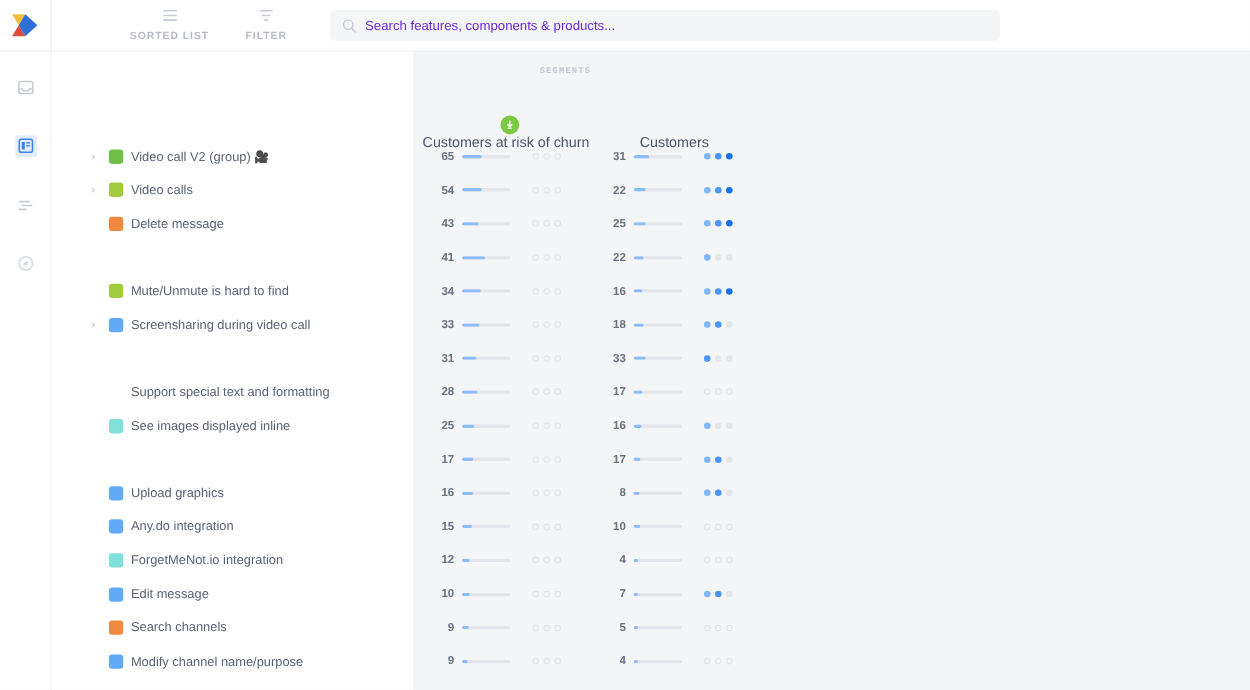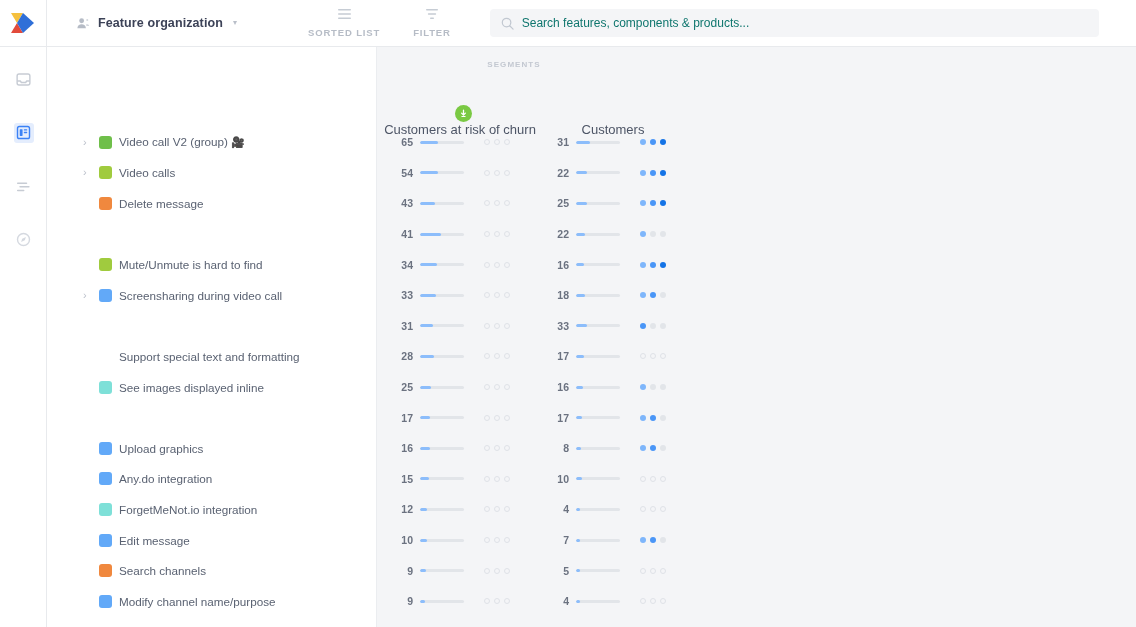--- a/index.html
+++ b/index.html
@@ -48,21 +48,21 @@
   .tool.filter { margin-left: 33px; }
   .tool svg { display:block; }
 
   .search {
     margin-left: 39px;
     width: 609px; height: 28px;
     background: #f4f5f7; border-radius: 4px;
     display: flex; align-items: center; gap: 8px;
     padding: 0 11px;
   }
-  .search .ph { font-size: 12px; color: #0f766e; }
+  .search .ph { font-size: 12px; color: #6d28d9; }
 
   
   .rail {
     position: absolute; top: 47px; left: 0;
     width: 47px; height: 580px;
     background: #ffffff;
     border-right: 1px solid #e8eaed;
   }
   .rail-item {
     width: 47px; height: 53px;
@@ -93,20 +93,21 @@
 
   
   .seg-head {
     position: absolute; top: 13px; left: 330px;
     width: 300px;
   }
   .seg-label {
     text-align: center; width: 246px; margin-left: 14px;
     font-size: 8px; font-weight: bold; letter-spacing: 1.05px;
     color: #c3c8d1;
+    font-family: Liberation Mono, monospace;
   }
   .seg-cols {
     position: absolute; top: 31px; left: 330px;
     width: 330px;
     display: flex;
   }
   .seg-col-title {
     font-size: 13px; color: #4d5566; margin-top: 44px;
   }
   .seg-col-title.a { width: 166px; text-align: center; }
@@ -180,30 +181,20 @@
 
 <div class="topbar">
   <div class="logo-cell">
     <svg class="logo" viewBox="0 0 26 24">
       <polygon points="1,2 13,2 7,12" fill="#f5c03e"></polygon>
       <polygon points="1,22 13,22 7,12" fill="#e24b3b"></polygon>
       <polygon points="13,2 24,12 13,22 7,12" fill="#2f6fd8"></polygon>
     </svg>
   </div>
 
-  <div class="board-title">
-    <svg class="people-icon" viewBox="0 0 16 16">
-      <circle cx="6" cy="5" r="2.6" fill="#b6bcc6"></circle>
-      <path d="M1.5 13c0-2.6 2-4.2 4.5-4.2S10.5 10.4 10.5 13z" fill="#b6bcc6"></path>
-      <circle cx="12" cy="4.2" r="1.1" fill="#d3d7de"></circle>
-      <path d="M11 8.4c1.7 0 3 .9 3 2.3h-3z" fill="#d3d7de"></path>
-    </svg>
-    <span class="t">Feature organization</span>
-    <span class="caret">▾</span>
-  </div>
 
   <div class="tool sorted">
     <svg width="13" height="11" viewBox="0 0 13 11">
       <rect x="0" y="0" width="13" height="1.4" rx=".7" fill="#c6ccd4"></rect>
       <rect x="0" y="4.3" width="13" height="1.4" rx=".7" fill="#c6ccd4"></rect>
       <rect x="0" y="8.6" width="13" height="1.4" rx=".7" fill="#c6ccd4"></rect>
     </svg>
     <span>SORTED LIST</span>
   </div>
 

